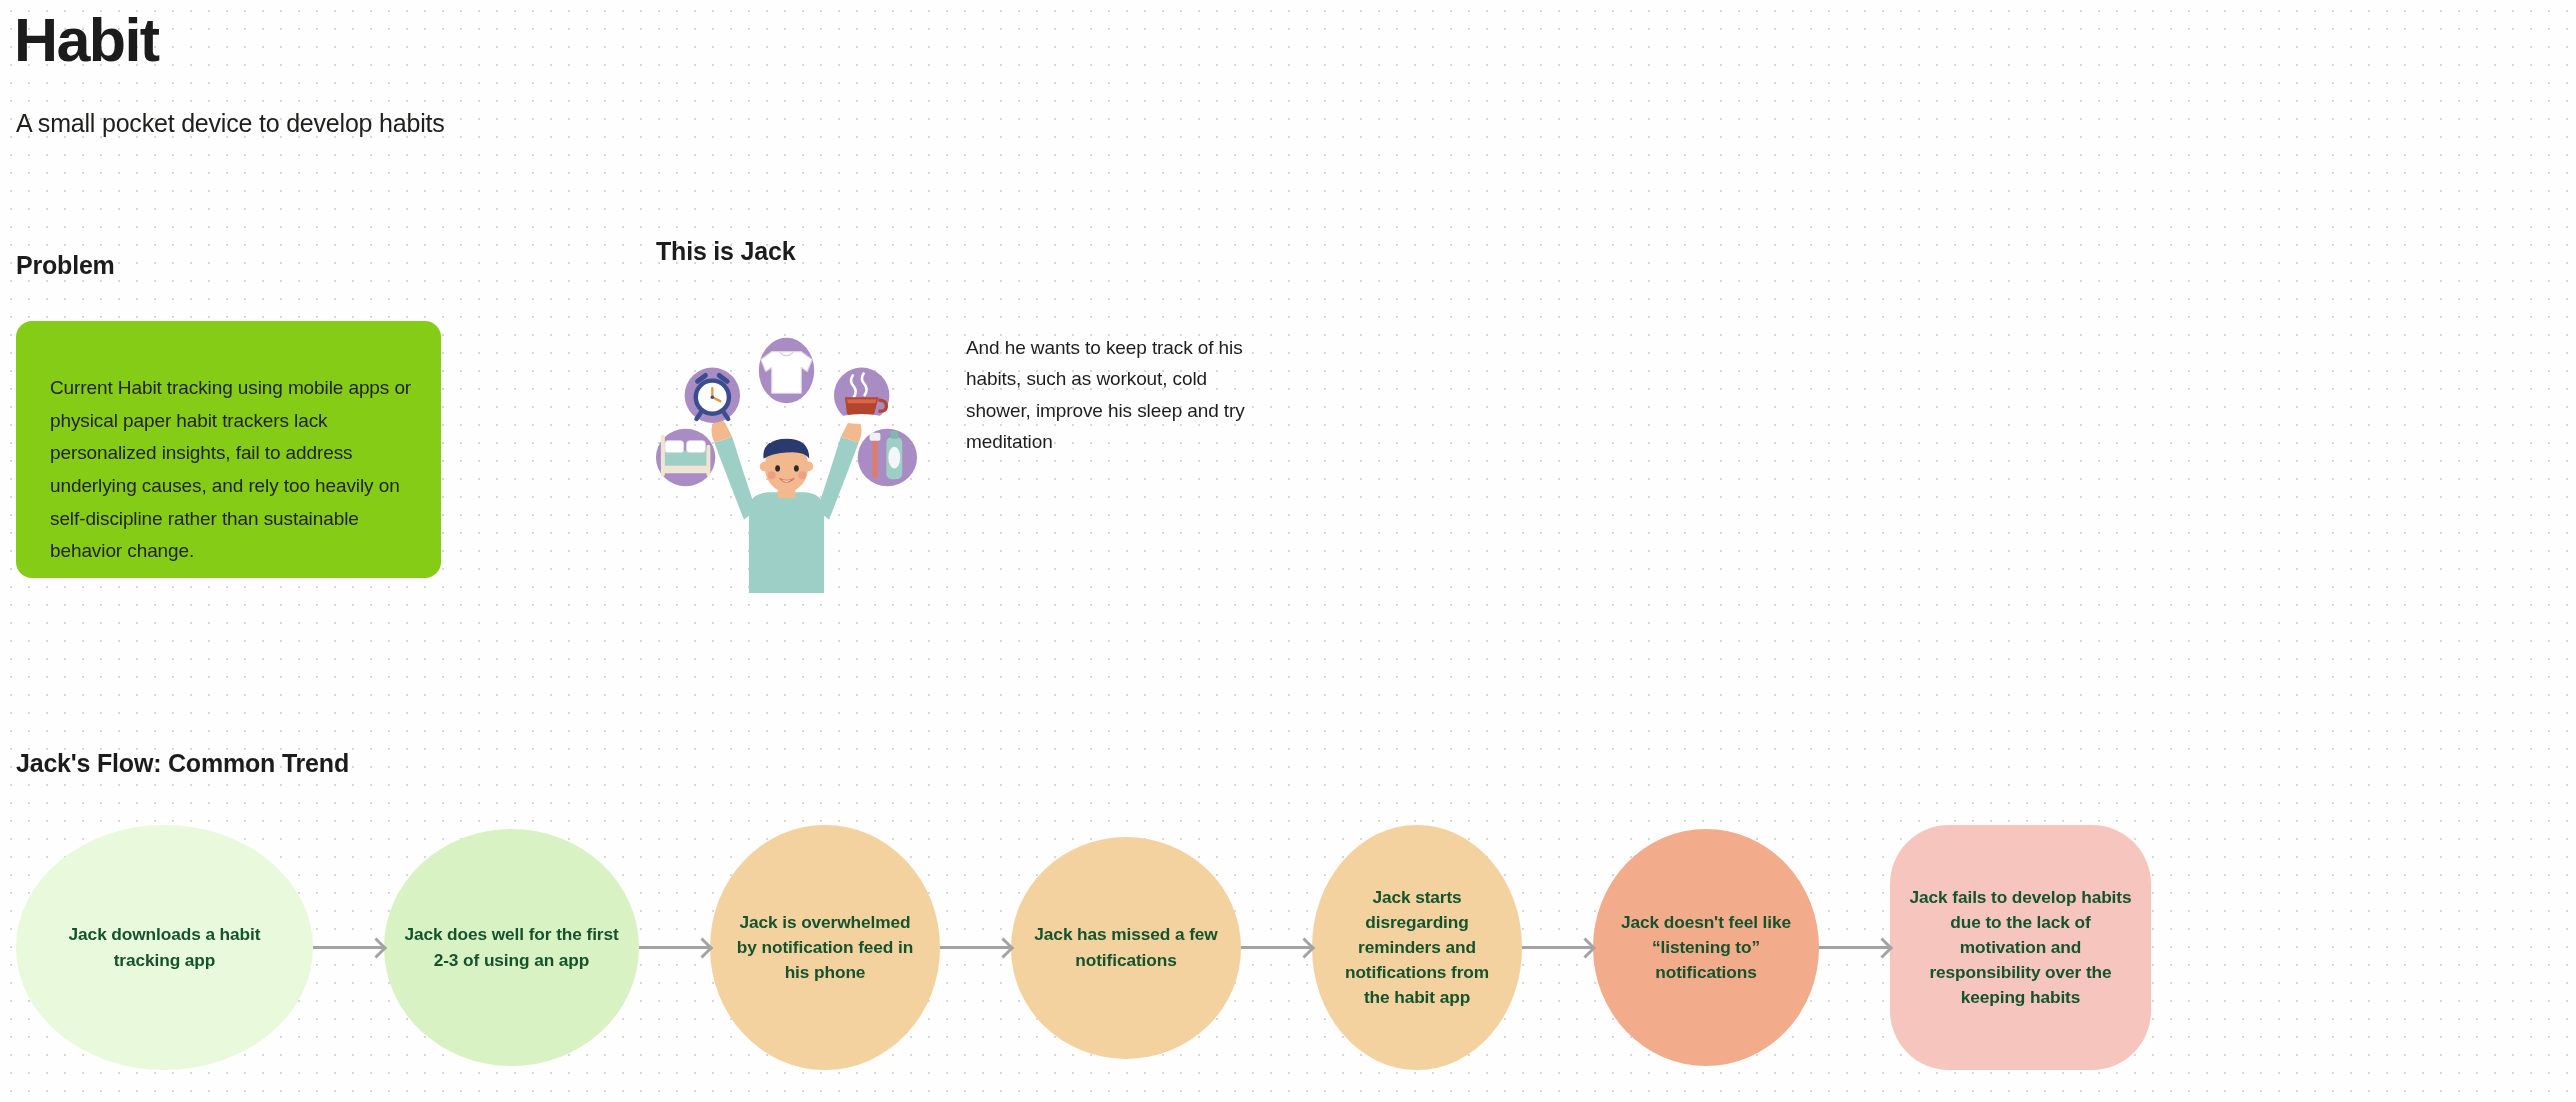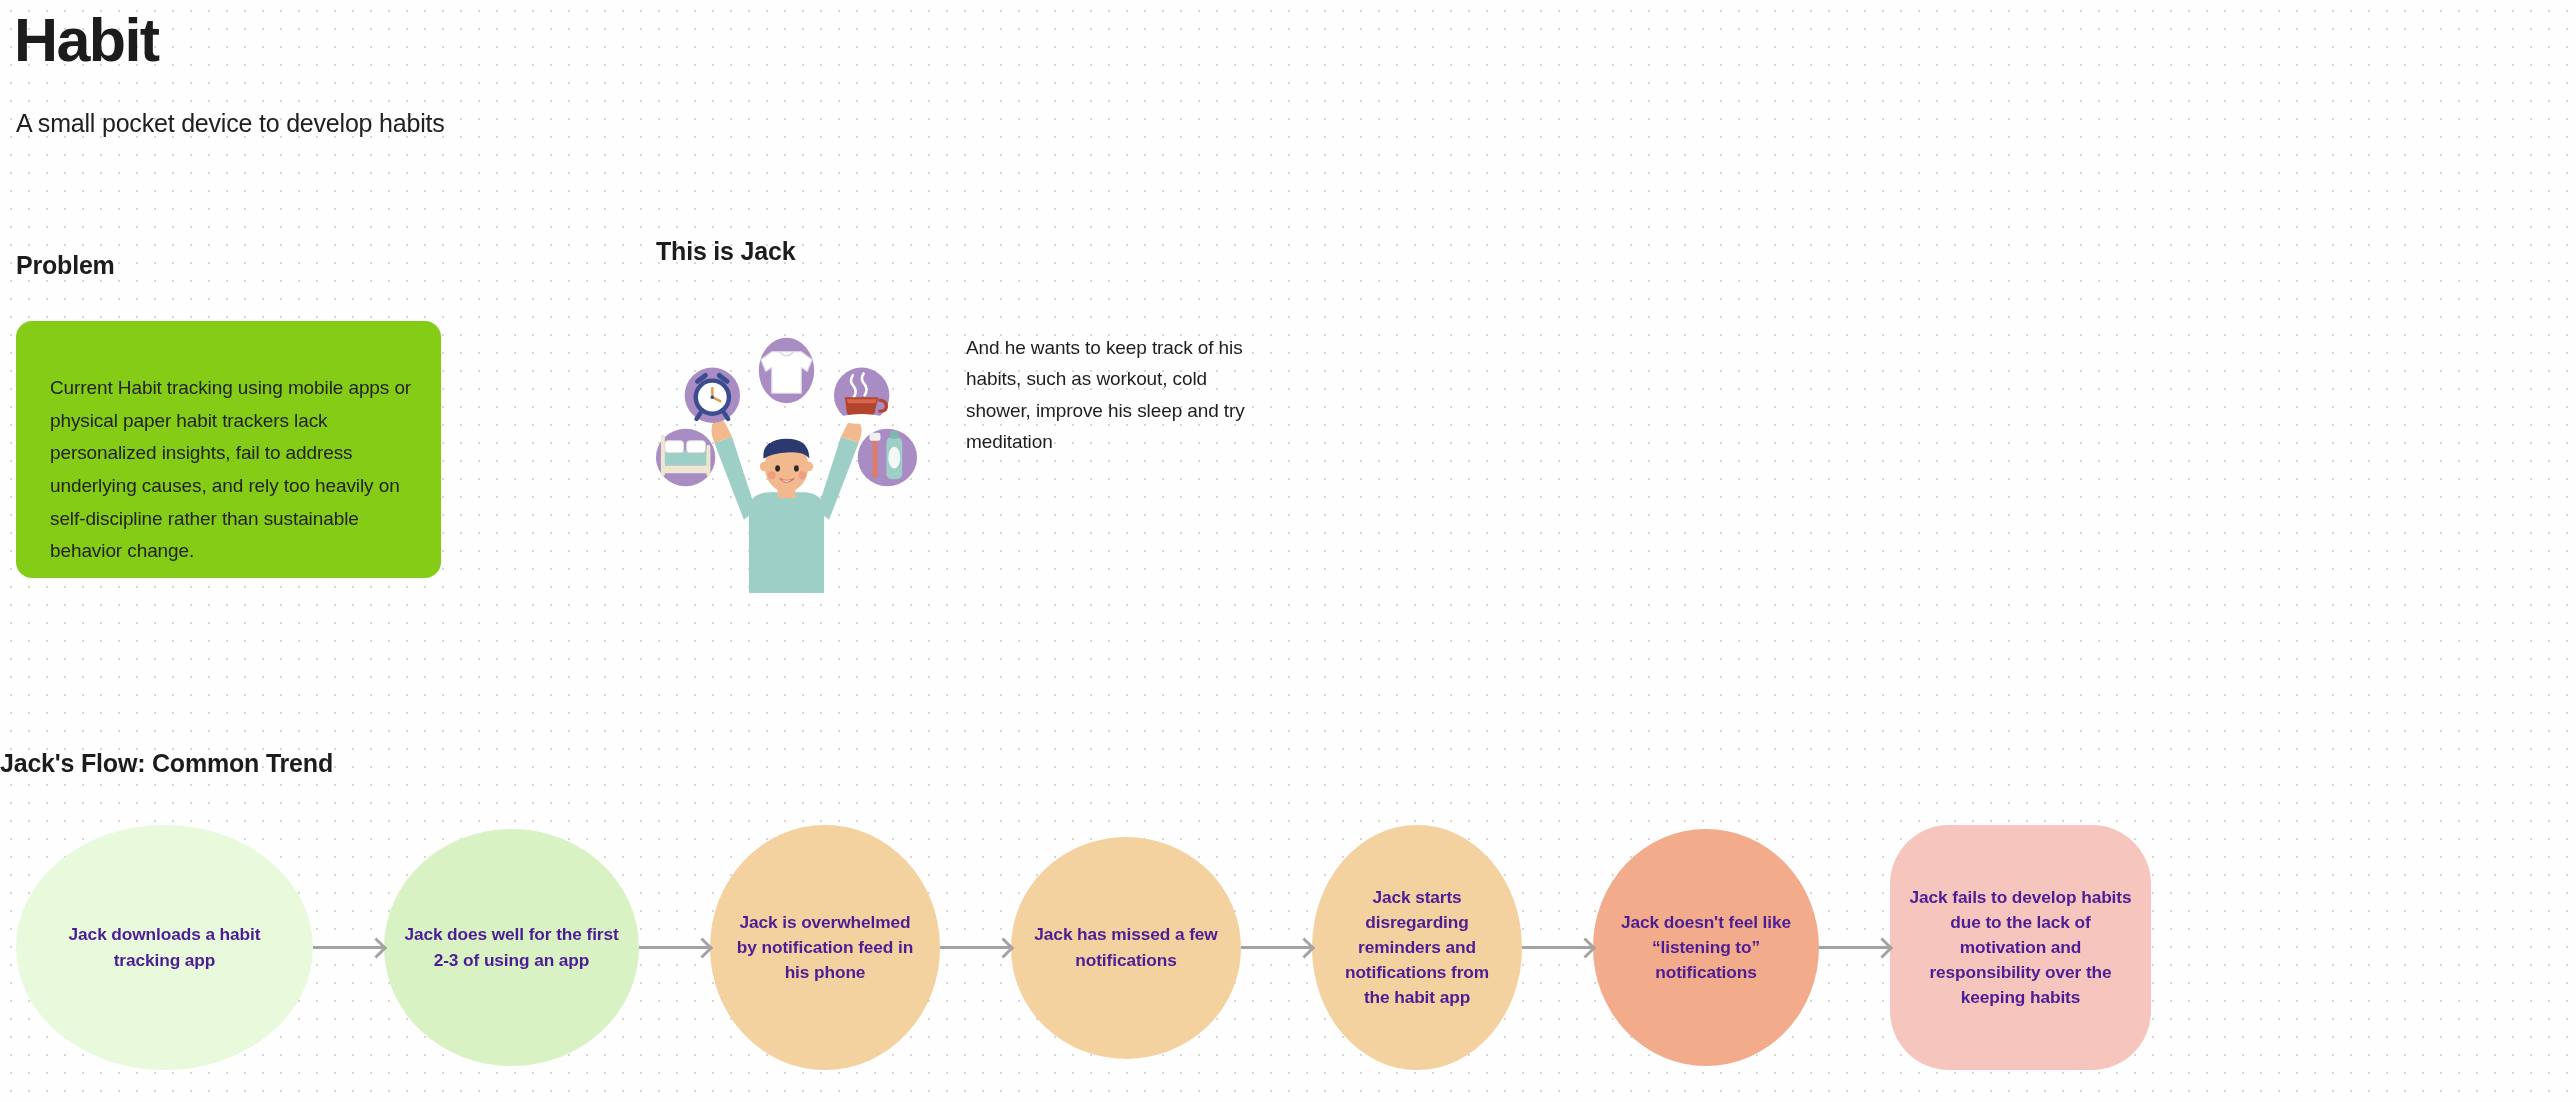--- a/index.html
+++ b/index.html
@@ -46,21 +46,21 @@
   .section-heading {
     position: absolute;
     font-size: 25px;
     font-weight: 700;
     color: #1C1C1C;
     letter-spacing: -0.2px;
     white-space: nowrap;
   }
   #heading-problem  { left: 16px;  top: 251px; }
   #heading-jack     { left: 656px; top: 237px; }
-  #heading-flow     { left: 0;  top: 749px; }
+  #heading-flow     { left: 16px;  top: 749px; }
 
   
   #problem-card {
     position: absolute;
     left: 16px;
     top: 321px;
     width: 425px;
     height: 257px;
     background: #84cc16;
     border-radius: 16px;
@@ -111,21 +111,21 @@
 
   .flow-node {
     flex: 0 0 auto;
     display: flex;
     align-items: center;
     justify-content: center;
     text-align: center;
     font-size: 17.3px;
     font-weight: 700;
     line-height: 1.45;
-    color: #4c1d95;
+    color: #14532d;
     letter-spacing: -0.1px;
     padding: 0 18px;
   }
 
   .flow-node.ellipse { border-radius: 50%; }
   .flow-node.rounded { border-radius: 59px; }
 
   .flow-node .flow-node-label { display: block; width: 100%; }
 
   

